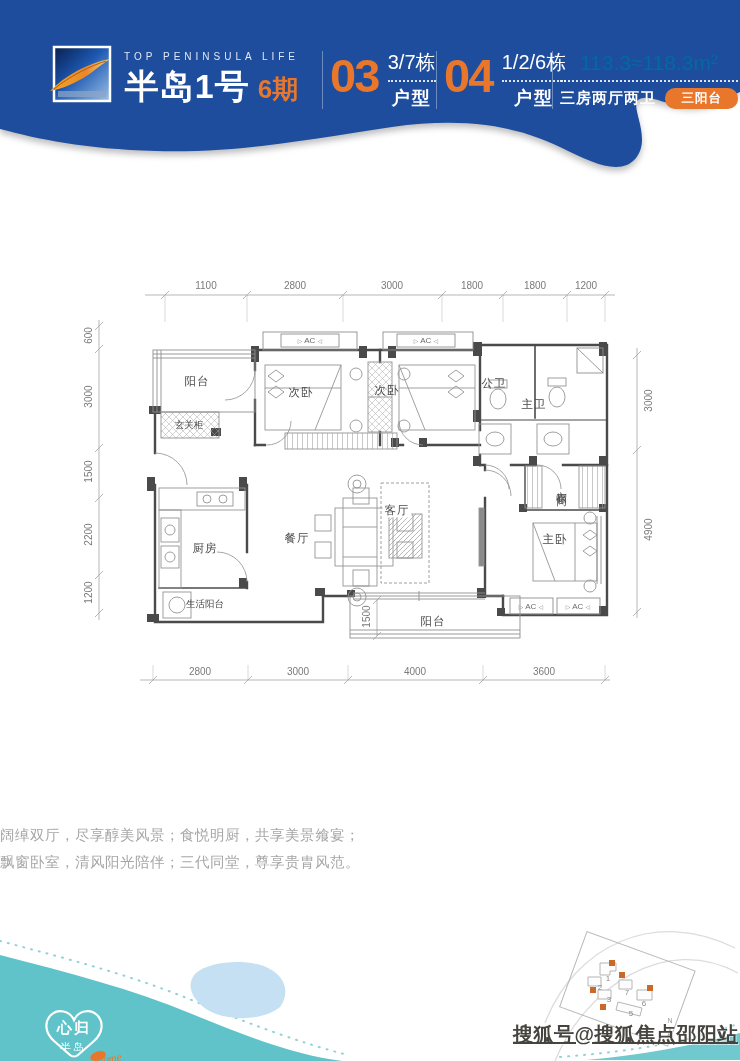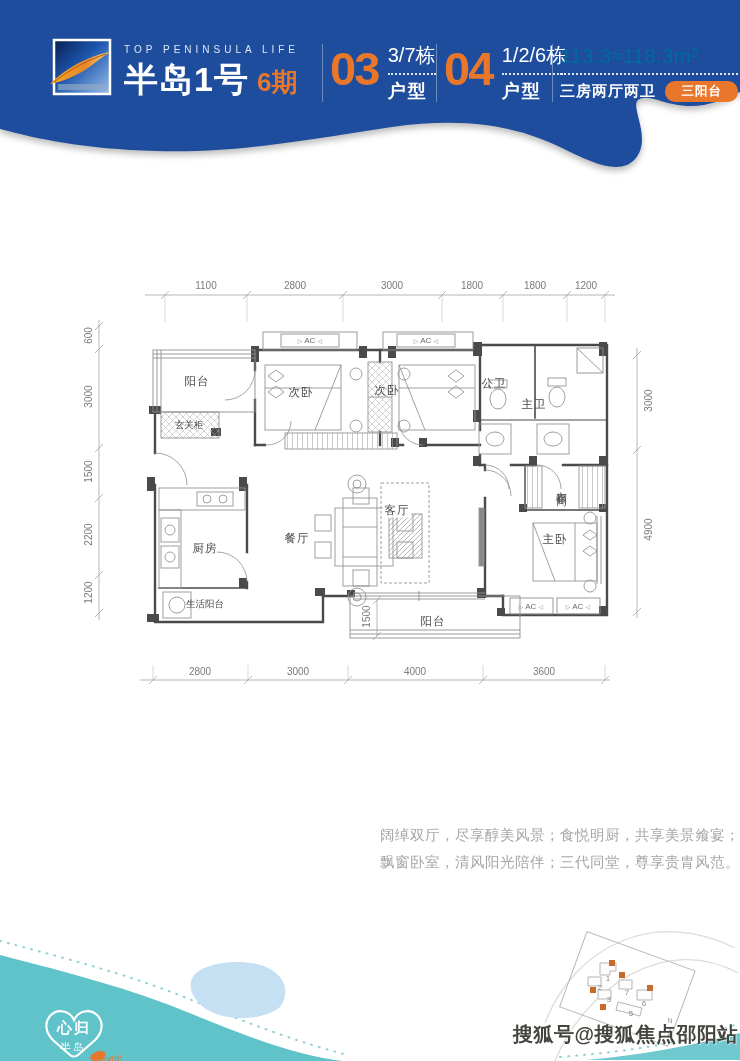--- a/index.html
+++ b/index.html
@@ -2,21 +2,21 @@
 <html><head>
 <meta charset="utf-8">
 <style>
   * { margin:0; padding:0; box-sizing:border-box; }
   html,body { background:#e9e9e9; }
   body { font-family:"Liberation Sans","DejaVu Sans",sans-serif; }
   #poster { position:relative; width:740px; height:1061px; background:#fff; overflow:hidden; margin:0 auto; }
 
   
   .hdr-wave { position:absolute; left:0; top:0; width:740px; height:210px; filter:drop-shadow(0 4px 3px rgba(70,70,70,.35)); }
-  .hdr-content { position:absolute; left:0; top:8px; width:620px; height:130px; color:#fff; }
+  .hdr-content { position:absolute; left:0; top:15px; width:620px; height:130px; color:#fff;text-align:center; }
   .logo-box { position:absolute; left:48px; top:30px; width:68px; height:64px; }
   .brand { position:absolute; left:124px; top:36px; }
   .brand-en { font-size:10px; letter-spacing:4px; color:#dfe7f4; }
   .brand-cn-row { margin-top:2px; white-space:nowrap; }
   .brand-cn { font-size:34px; font-weight:bold; color:#fff; letter-spacing:1px; }
   .brand-phase { font-size:26px; font-weight:bold; color:#e8772b; margin-left:8px; }
   .vdiv { position:absolute; top:36px; width:1px; height:58px; background:rgba(255,255,255,.35); }
   .unit { position:absolute; top:34px; white-space:nowrap; }
   .unit-num { display:inline-block; vertical-align:top; font-size:47px; line-height:54px; font-weight:bold; color:#e8772b; letter-spacing:-2px; }
   .unit-col { display:inline-block; vertical-align:top; margin-left:5px; }
@@ -33,26 +33,26 @@
   .plan svg { position:absolute; left:0; top:0; }
   .dim { position:absolute; width:44px; margin-left:-22px; text-align:center; font-size:10px; color:#7a7a7a; }
   .dim-v { transform:rotate(-90deg); margin-top:-7px; }
   .room { position:absolute; transform:translate(-50%,-50%); font-size:11.5px; color:#4a4a4a; letter-spacing:1px; white-space:nowrap; }
   .room-sm { font-size:9.5px; letter-spacing:0; }
   .room-v { writing-mode:vertical-rl; transform:translate(-50%,-50%); letter-spacing:2px; font-size:10.5px; }
   .ac { position:absolute; transform:translate(-50%,-50%); font-size:8px; color:#6a6a6a; white-space:nowrap; }
   .ac .tri { font-size:6px; color:#8a8a8a; }
 
   
-  .tagline { position:absolute; left:0; top:822px; width:740px; text-align:right; color:#a6a6a6; font-size:14.5px; line-height:27px; letter-spacing:.5px; }
+  .tagline { position:absolute; left:0; top:822px; width:740px; text-align:left; color:#a6a6a6; font-size:14.5px; line-height:27px; letter-spacing:.5px; }
 
   
   .foot-wave { position:absolute; left:0; top:861px; width:740px; height:200px; }
   .siteplan { position:absolute; left:540px; top:893px; width:200px; height:168px; }
-  .watermark { position:absolute; right:2px; top:1021px; font-size:20px; font-weight:bold; color:#46443e; letter-spacing:.5px; text-shadow:1px 1px 0 rgba(255,255,255,.55), -1px -1px 0 rgba(255,255,255,.35); }
+  .watermark { position:absolute; right:2px; top:1021px; font-size:20px; font-weight:bold; color:#46443e; letter-spacing:.5px; text-shadow:1px 1px 0 rgba(255,255,255,.55), -1px -1px 0 rgba(255,255,255,.35);text-decoration:underline; }
   .heart-logo { position:absolute; left:42px; top:1006px; width:90px; height:60px; overflow:visible; }
 </style>
 </head>
 <body>
 
 <div id="poster">
 
   <svg class="hdr-wave" viewBox="0 0 740 210">
     <path fill="#1e4d9d" d="M0,0 H740 V92 C718,102 700,110 673,104 C658,101 646,94 638,100 C630,107 652,138 636,158 C621,176 594,164 562,148 C516,125 462,117 392,127 C306,140 238,153 156,151 C84,149 38,139 0,129 Z"></path>
   </svg>

